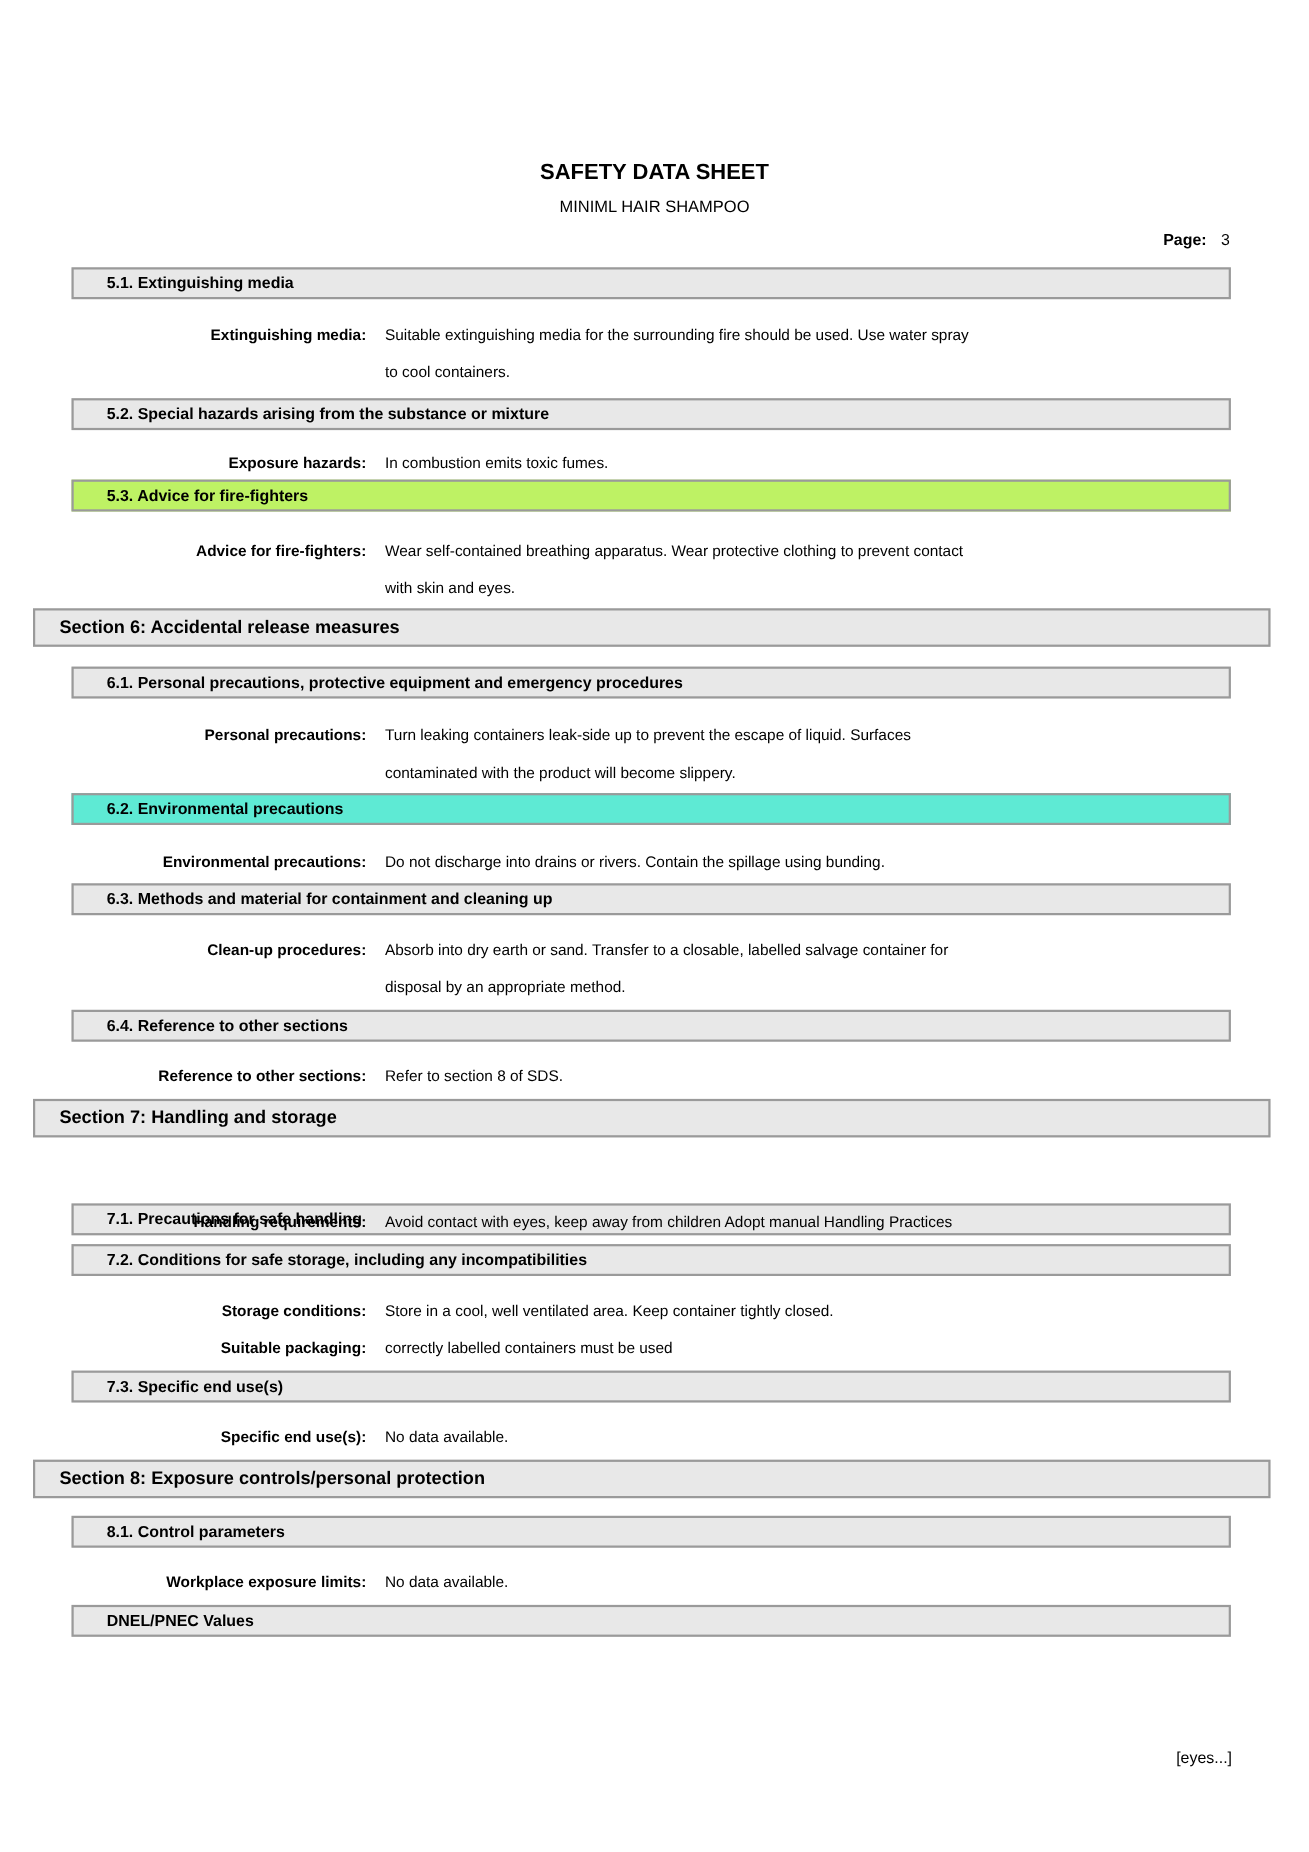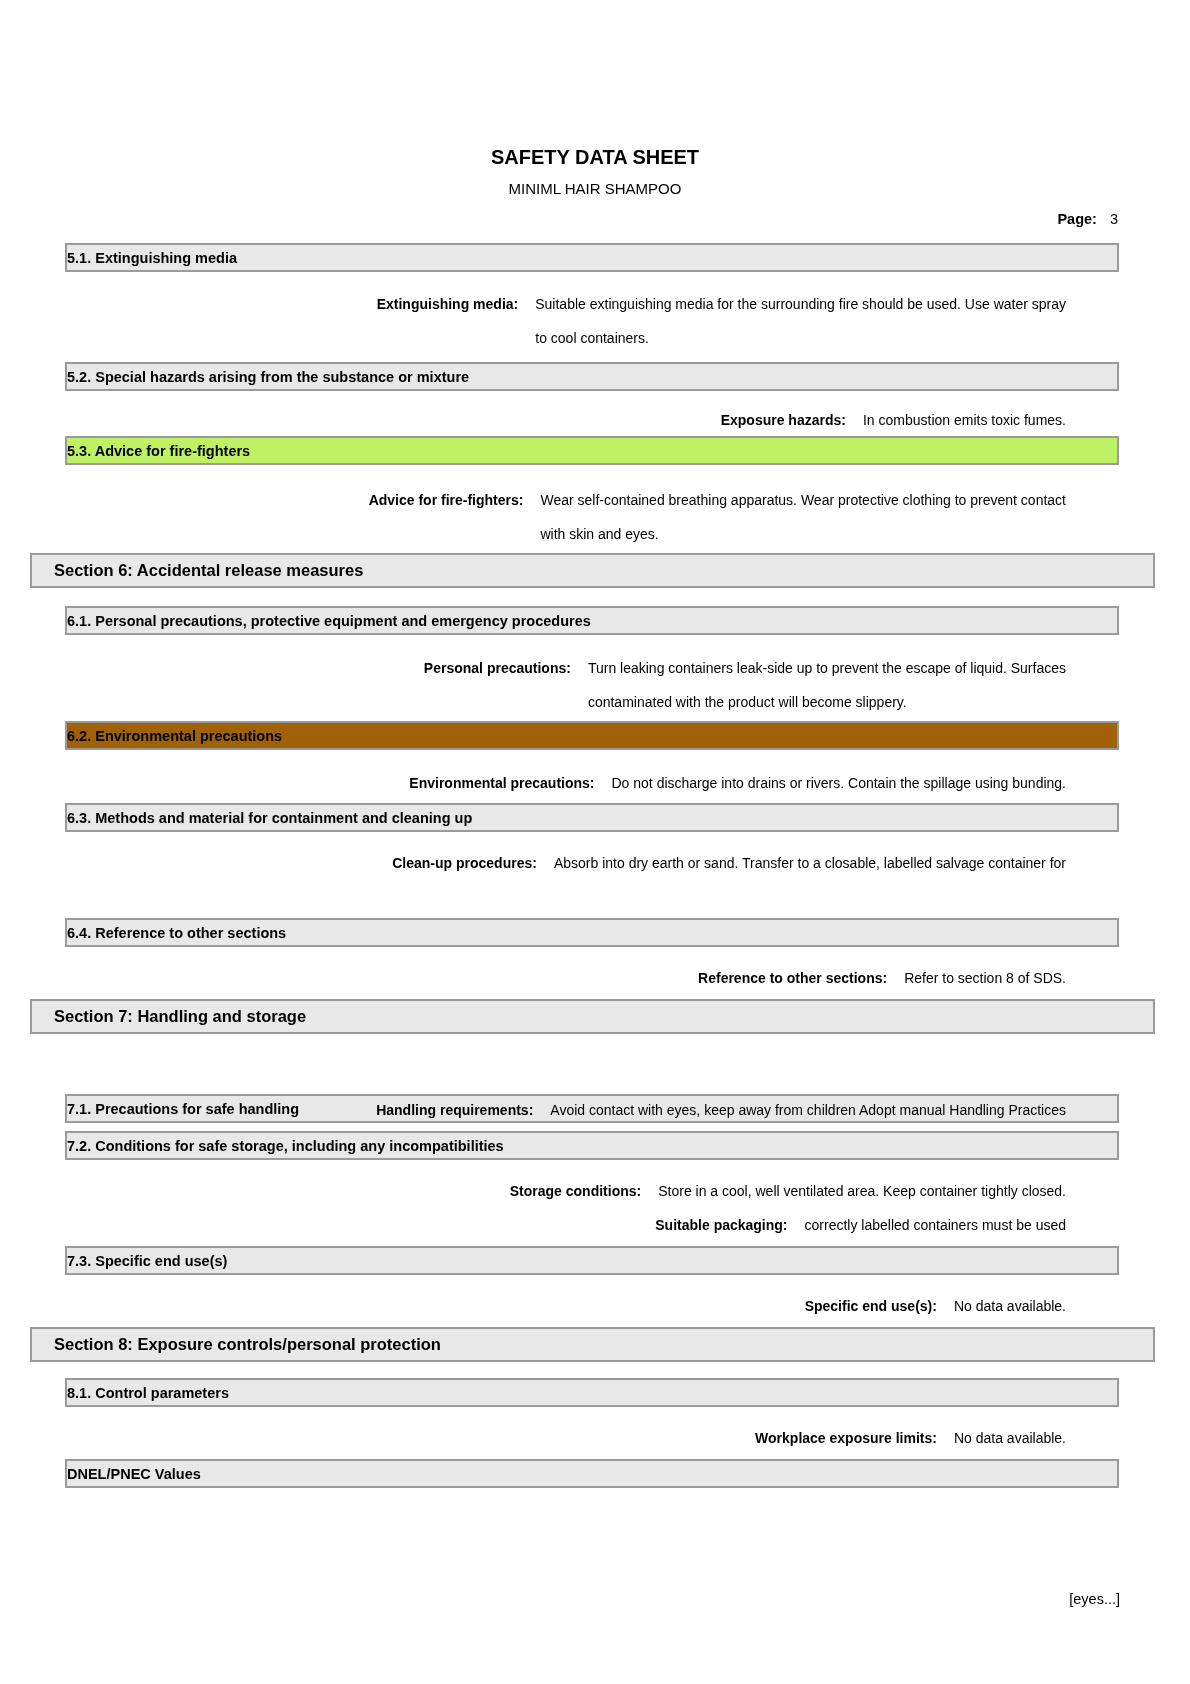--- a/index.html
+++ b/index.html
@@ -52,38 +52,38 @@
     border: 2px solid #9a9a9a;
     display: flex;
     align-items: center;
     font-weight: bold;
     white-space: nowrap;
   }
   .bar.sub {
     left: 65px;
     width: 1054px;
     height: 29px;
+    padding-left: 30px;
     font-size: 14.5px;
   }
   .bar.major {
     left: 30px;
     width: 1125px;
     height: 35px;
     padding-left: 22px;
     font-size: 16.5px;
   }
 
   .row {
     position: absolute;
     left: 0;
     width: 1066px;
     display: flex;
     font-size: 14px;
     line-height: 34px;
-    justify-content: flex-end;
   }
   .row .label {
     flex: 0 0 333px;
     width: 333px;
     text-align: right;
     font-weight: bold;
     white-space: nowrap;
   }
   .row .value {
     margin-left: 17px;
@@ -142,35 +142,36 @@
   <div class="bar sub" style="top: 606px; background: rgb(232, 232, 232); border-color: rgb(154, 154, 154);">6.1. Personal precautions, protective equipment and emergency procedures</div>
 
   <div class="row" style="top:651px">
     <div class="label">Personal precautions:</div>
     <div class="value">
       <div>Turn leaking containers leak-side up to prevent the escape of liquid. Surfaces</div>
       <div>contaminated with the product will become slippery.</div>
     </div>
   </div>
 
-  <div class="bar sub" style="top: 721px; background: #a16207; border-color: rgb(154, 154, 154);">6.2. Environmental precautions</div>
+  <div class="bar sub" style="top: 721px; background: #5eead4; border-color: rgb(154, 154, 154);">6.2. Environmental precautions</div>
 
   <div class="row" style="top:766px">
     <div class="label">Environmental precautions:</div>
     <div class="value">
       <div>Do not discharge into drains or rivers. Contain the spillage using bunding.</div>
     </div>
   </div>
 
   <div class="bar sub" style="top: 803px; background: rgb(232, 232, 232); border-color: rgb(154, 154, 154);">6.3. Methods and material for containment and cleaning up</div>
 
   <div class="row" style="top:846px">
     <div class="label">Clean-up procedures:</div>
     <div class="value">
       <div>Absorb into dry earth or sand. Transfer to a closable, labelled salvage container for</div>
+      <div>disposal by an appropriate method.</div>
     </div>
   </div>
 
   <div class="bar sub" style="top: 918px; background: rgb(232, 232, 232); border-color: rgb(154, 154, 154);">6.4. Reference to other sections</div>
 
   <div class="row" style="top:961px">
     <div class="label">Reference to other sections:</div>
     <div class="value">
       <div>Refer to section 8 of SDS.</div>
     </div>

